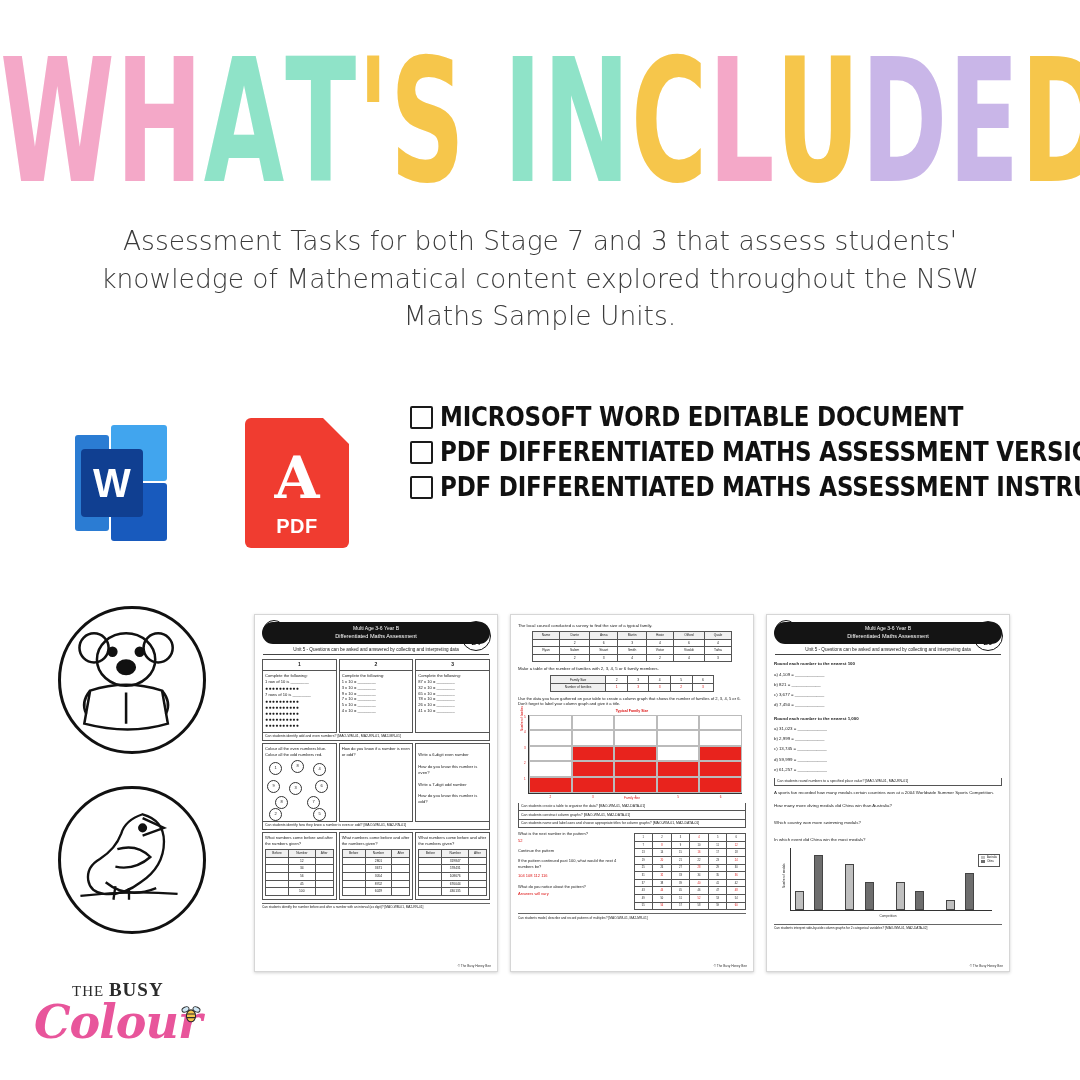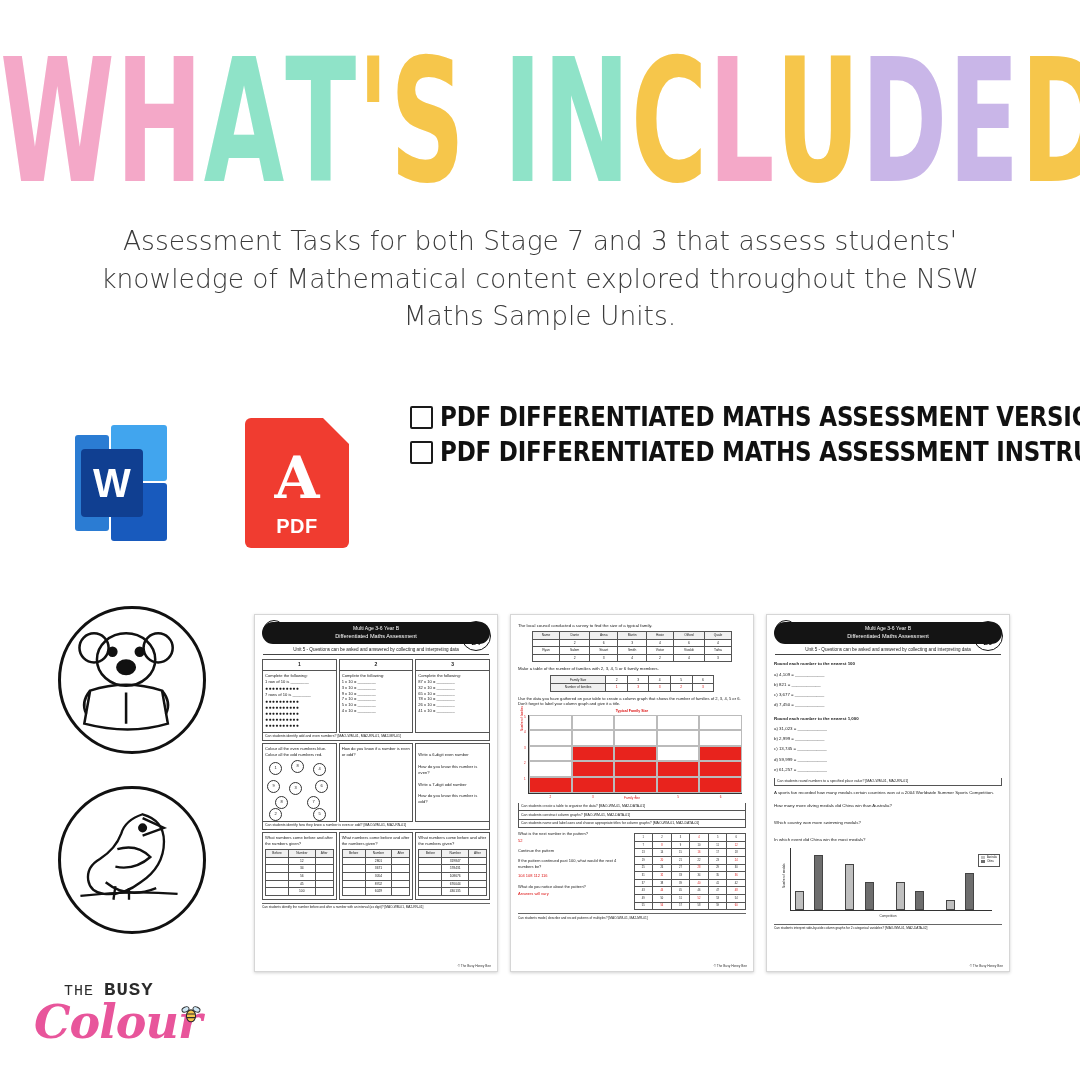--- a/index.html
+++ b/index.html
@@ -346,23 +346,23 @@
   
   .logo {
     position: absolute;
     left: 28px;
     top: 975px;
     width: 250px;
     height: 90px;
   }
   .logo .the-busy {
     position: absolute;
-    left: 36px; top: 4px;
+    left: 44px; top: 4px;
     font-size: 15px;
-    font-family: Liberation Mono, monospace;
+    font-family: Liberation Serif, serif;
     color: #2b2b2b;
     letter-spacing: 1px;
   }
   .logo .the-busy b { font-size: 19px; font-weight: bold; }
   .logo .honey {
     position: absolute;
     left: 6px; top: 20px;
     font-family: "DejaVu Serif", serif;
     font-style: italic;
     font-weight: bold;
@@ -402,20 +402,24 @@
   <div class="wlabel">W</div>
 </div>
 
 <div class="pdf-icon">
   <div class="fold"></div>
   <div class="aglyph">A</div>
   <div class="plabel">PDF</div>
 </div>
 
 <div class="checklist">
+  <div class="check-row">
+    <div class="check-box"></div>
+    <div class="check-label">MICROSOFT WORD EDITABLE DOCUMENT</div>
+  </div>
   <div class="check-row">
     <div class="check-box"></div>
     <div class="check-label">PDF DIFFERENTIATED MATHS ASSESSMENT VERSION</div>
   </div>
   <div class="check-row">
     <div class="check-box"></div>
     <div class="check-label">PDF DIFFERENTIATED MATHS ASSESSMENT INSTRUCTIONS</div>
   </div>
 </div>
 

